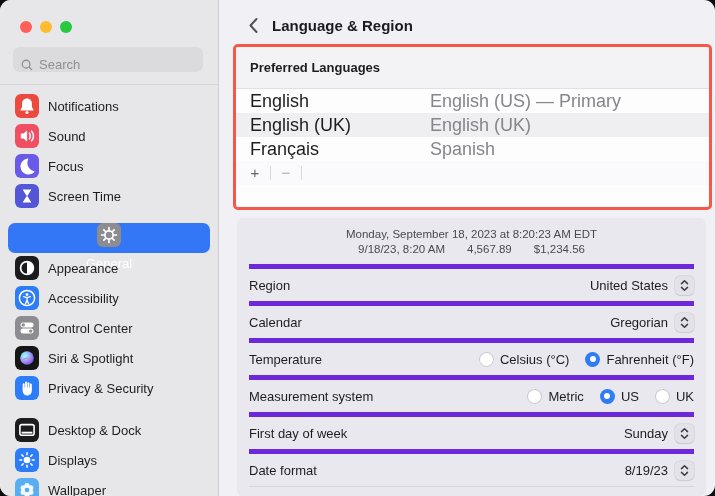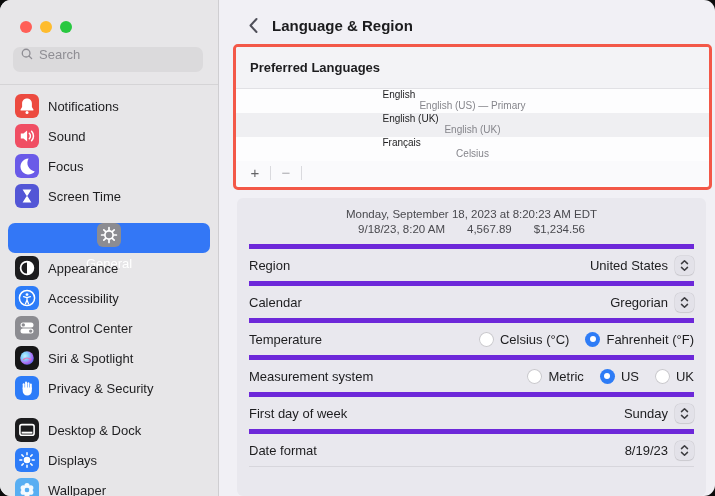--- a/index.html
+++ b/index.html
@@ -4,39 +4,39 @@
 <style>
   html,body{margin:0;padding:0;}
   body{background:#0b0b0b;width:715px;height:496px;font-family:"Liberation Sans",sans-serif;-webkit-font-smoothing:antialiased;}
   *{box-sizing:border-box;}
   .window{width:715px;height:496px;border-radius:11px;overflow:hidden;display:flex;background:#F1F0F5;}
 
   
   .sidebar{width:219px;min-width:219px;background:#E7E6E8;border-right:1px solid #CFCED1;display:flex;flex-direction:column;}
   .traffic{display:flex;gap:8px;padding:21px 0 0 20px;}
   .dot{width:12px;height:12px;border-radius:50%;cursor:default;}
-  .search-wrap{margin:14px 15px 12px 13px;height:25px;background:#DBDADC;border-radius:7px;display:flex;align-items:flex-start;gap:5px;padding:0 7px;}
+  .search-wrap{margin:14px 15px 12px 13px;height:25px;background:#DBDADC;border-radius:7px;display:flex;align-items:flex-end;gap:5px;padding:0 7px;}
   .search-text{color:#8F8E94;font-size:13px;}
   .sidebar-sep{height:1px;background:#D5D4D6;}
   .nav{padding:6px 8px 0;overflow:hidden;flex:1;}
   .group{margin-bottom:12px;}
   .item{height:30px;display:flex;align-items:center;gap:9px;padding:0 7px;border-radius:7px;font-size:13px;color:#1E1E20;cursor:default;}
   .item.selected{color:#fff;flex-direction:column;}
   .badge{width:24px;height:24px;border-radius:6px;display:flex;align-items:center;justify-content:center;flex:none;}
   .badge svg{width:24px;height:24px;display:block;}
 
   
   .content{flex:1;display:flex;flex-direction:column;overflow:hidden;}
   .chead{display:flex;align-items:center;gap:13px;padding:17px 0 10px 29px;}
   .back-btn{background:none;border:none;padding:0;display:flex;cursor:default;}
   .ctitle{font-size:15px;font-weight:700;color:#1C1C1E;}
 
-  .highlight{margin:0 3px 0 14px;border:3px solid #F35848;border-radius:5px;height:146px;overflow:hidden;background:#FDFDFE;}
+  .highlight{margin:0 3px 0 14px;border:3px solid #F35848;border-radius:5px;height:166px;overflow:hidden;background:#FDFDFE;}
   .lang-header{height:42px;display:flex;align-items:center;padding-left:14px;font-weight:700;font-size:13px;color:#1D1D1F;background:#F3F3F6;border-bottom:1px solid #E1E1E5;}
-  .lang-row{height:24px;display:flex;align-items:center;font-size:10px;flex-direction:column;}
+  .lang-row{height:24px;display:flex;align-items:center;padding-left:14px;font-size:18px;}
   #lang-rows .lang-row:nth-child(odd){background:#FDFDFE;}
   #lang-rows .lang-row:nth-child(even){background:#EFEFF2;}
   .lang-name{width:180px;color:#1D1D1F;}
   .lang-detail{color:#85858B;}
   .lang-toolbar{height:24px;background:#FAFAFC;display:flex;align-items:center;padding-left:12px;gap:8px;}
   .tb-btn{background:none;border:none;padding:0;width:14px;font-size:15px;line-height:14px;color:#636366;cursor:default;}
   .tb-btn.dim{color:#ADADB1;}
   .tb-sep{width:1px;height:14px;background:#DADADE;}
 
   .card{margin:8px 9px 0 18px;background:#E9E8EE;border-radius:6px;overflow:hidden;flex:1;}
@@ -241,21 +241,21 @@
           <div class="lang-row">
             <span class="lang-name">English</span>
             <span class="lang-detail">English (US) — Primary</span>
           </div>
           <div class="lang-row">
             <span class="lang-name">English (UK)</span>
             <span class="lang-detail">English (UK)</span>
           </div>
           <div class="lang-row">
             <span class="lang-name">Français</span>
-            <span class="lang-detail">Celsius</span>
+            <span class="lang-detail">Spanish</span>
           </div>
         </div>
       <div class="lang-toolbar">
         <button class="tb-btn">+</button>
         <span class="tb-sep"></span>
         <button class="tb-btn dim">−</button>
         <span class="tb-sep"></span>
       </div>
     </div>
 

